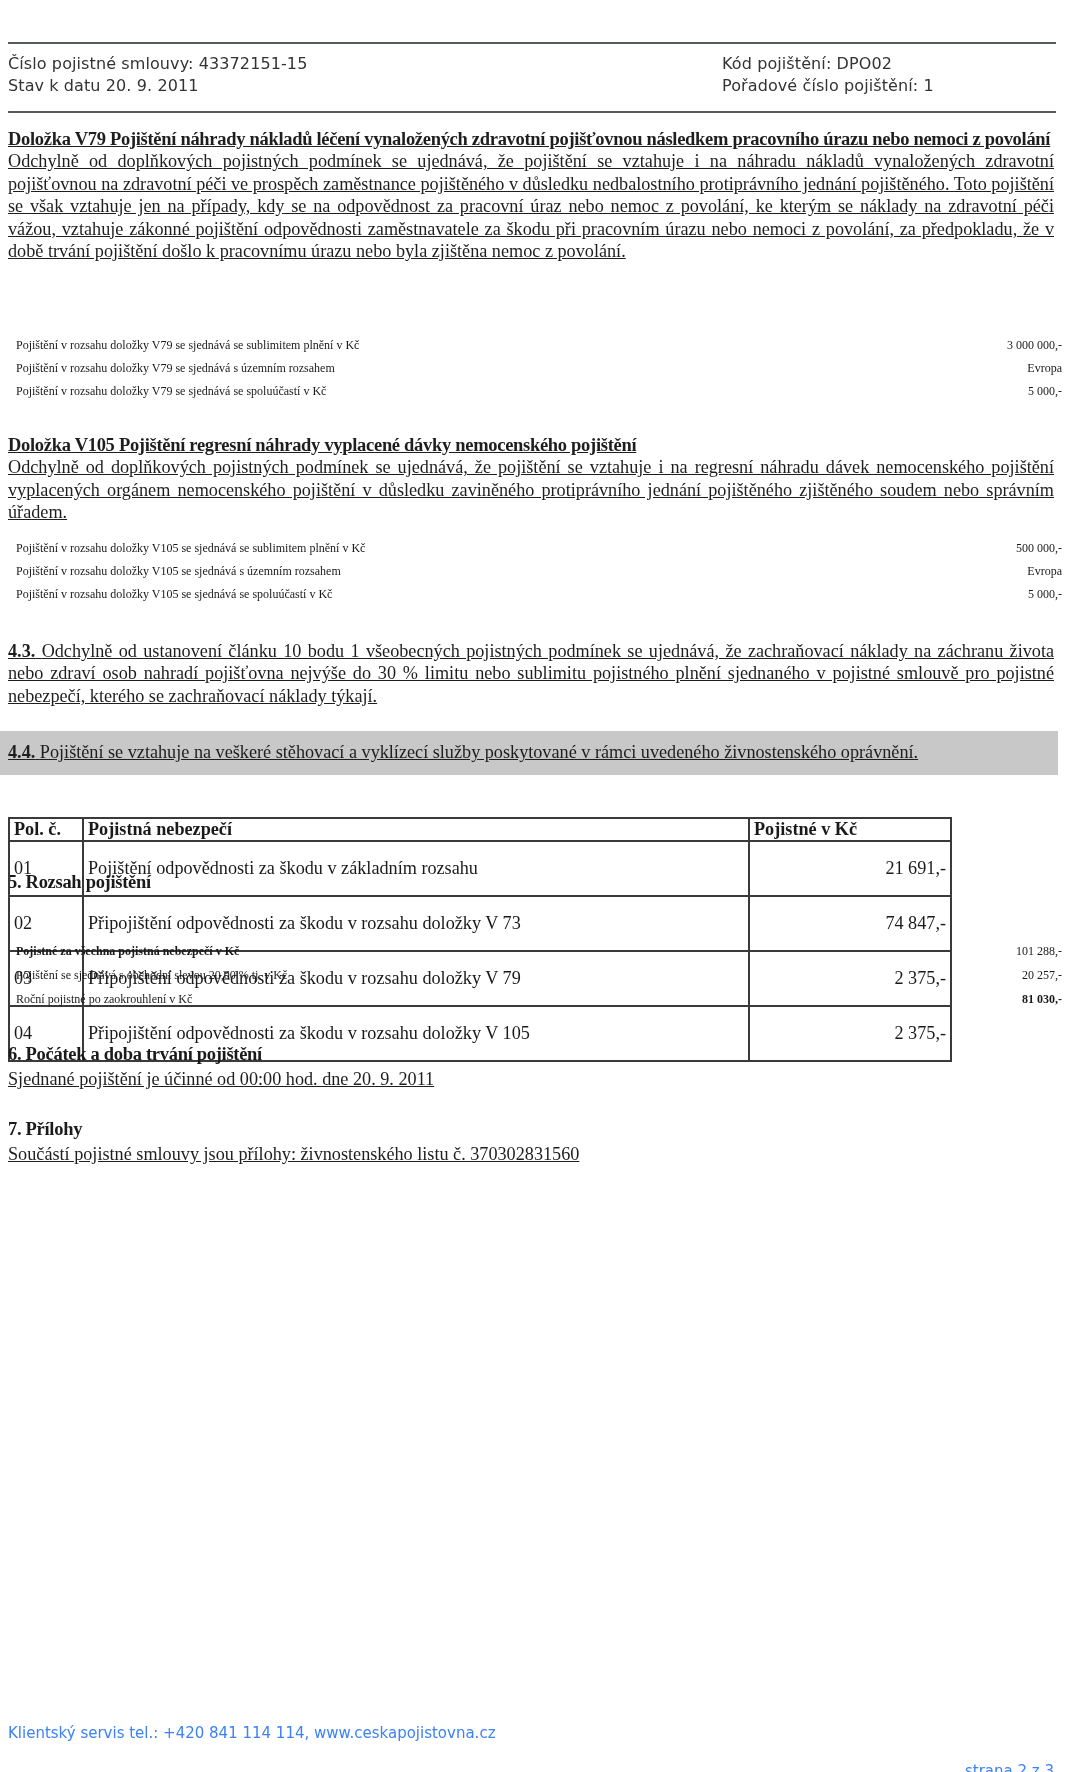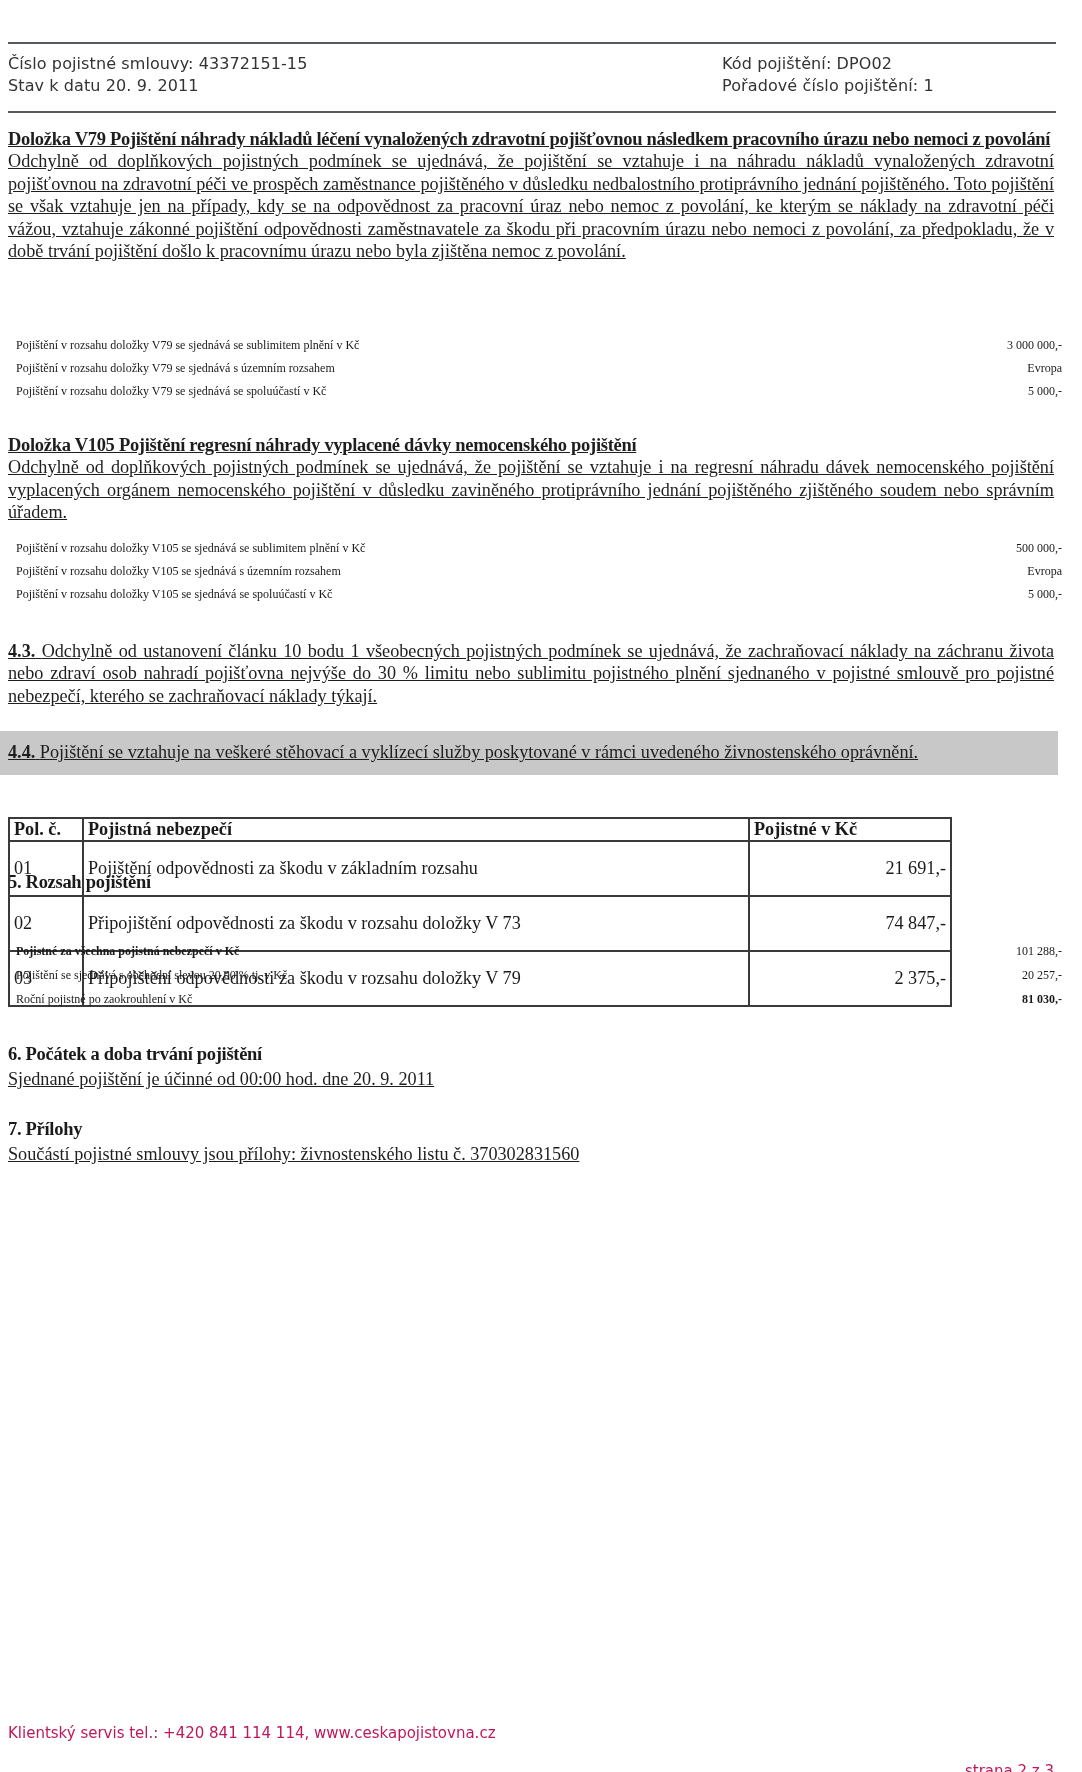--- a/index.html
+++ b/index.html
@@ -13,21 +13,21 @@
   .bold { font-weight:bold; }
   .row { position:absolute; left:16px; width:1046px; font-size:12px; height:23px; line-height:23px; }
   .row .l { position:absolute; left:0; }
   .row .r { position:absolute; right:0; }
   .sect-title { font-size:18.5px; font-weight:bold; letter-spacing:-0.3px; }
   .highlight { position:absolute; left:0; width:1058px; height:44px; background:#c8c8c8; }
   table.rz { position:absolute; left:8px; top:817px; width:944px; border-collapse:collapse; font-size:18.2px; }
   table.rz td { border:2px solid #3a3a3a; padding:16px 4px; height:21px; line-height:21px; }
   table.rz th { border:2px solid #3a3a3a; padding:0 4px; height:21px; line-height:21px; text-align:left; font-weight:bold; }
   .c1 { width:64px; } .c3 { width:192px; } .num { text-align:right; }
-  .footer { font-size:15px; color:#be185d; }
+  .footer { font-size:15px; color:#3b82f6; }
 </style>
 </head>
 <body>
 
 <div class="hr" style="top:42px;"></div>
 <div class="abs sans hdr" style="left:8px; top:54px;">Číslo pojistné smlouvy: 43372151-15</div>
 <div class="abs sans hdr" style="left:8px; top:76px;">Stav k datu 20. 9. 2011</div>
 <div class="abs sans hdr" style="left:722px; top:54px;">Kód pojištění: DPO02</div>
 <div class="abs sans hdr" style="left:722px; top:76px;">Pořadové číslo pojištění: 1</div>
 <div class="hr" style="top:111px;"></div>
@@ -93,20 +93,25 @@
   <tr>
     <td>02</td>
     <td>Připojištění odpovědnosti za škodu v rozsahu doložky V 73</td>
     <td class="num">74 847,-</td>
   </tr>
   <tr>
     <td>03</td>
     <td>Připojištění odpovědnosti za škodu v rozsahu doložky V 79</td>
     <td class="num">2 375,-</td>
   </tr>
+  <tr>
+    <td>04</td>
+    <td>Připojištění odpovědnosti za škodu v rozsahu doložky V 105</td>
+    <td class="num">2 375,-</td>
+  </tr>
 </tbody>
   </table>
 <div class="row serif" style="top:940px;">
   <span class="l bold">Pojistné za všechna pojistná nebezpečí v Kč</span>
   <span class="r">101 288,-</span>
 </div>
 <div class="row serif" style="top:964px;">
   <span class="l">Pojištění se sjednává s obchodní slevou 20,00 % tj. v Kč</span>
   <span class="r">20 257,-</span>
 </div>

